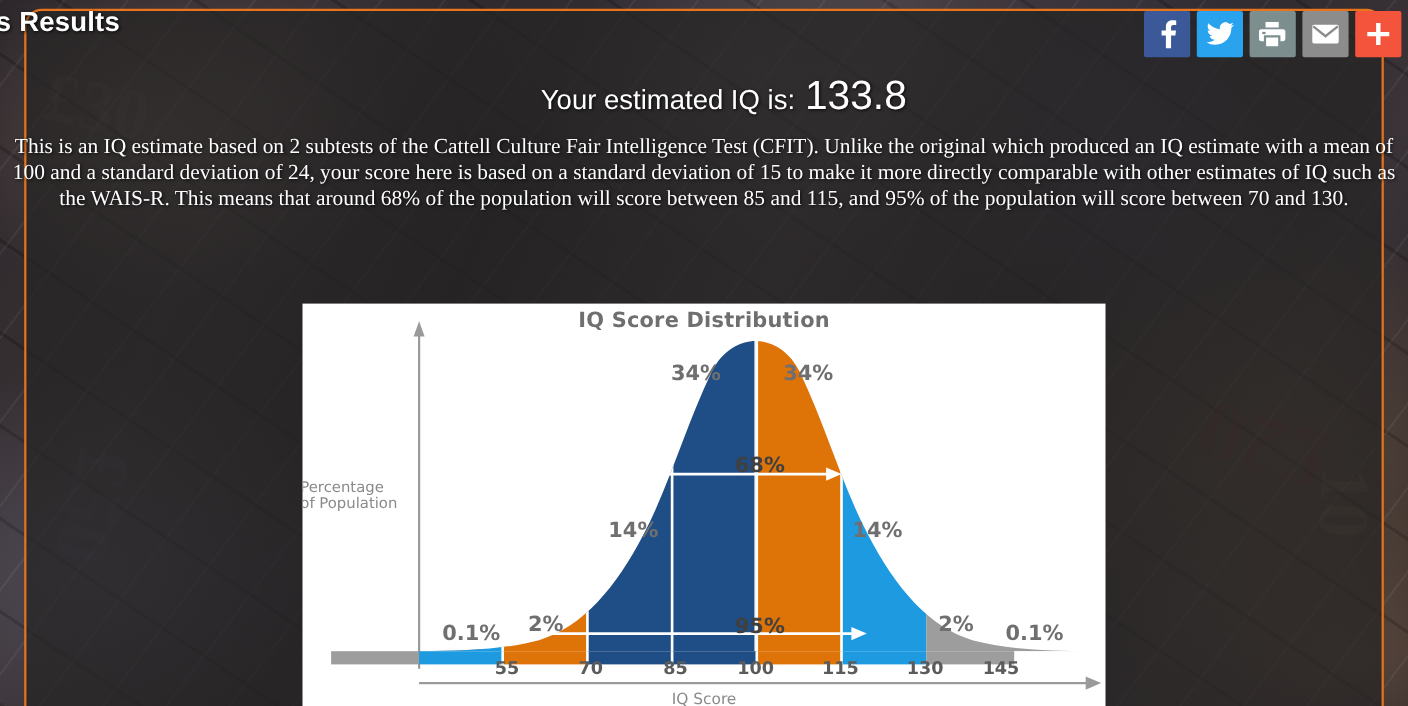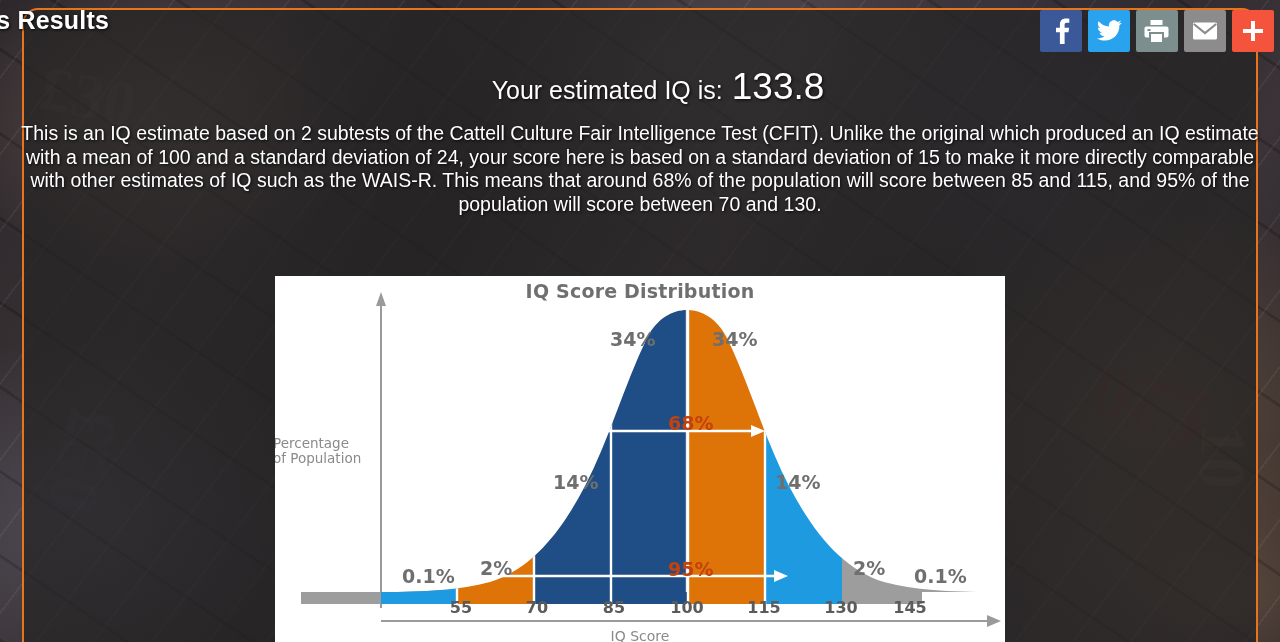--- a/index.html
+++ b/index.html
@@ -62,20 +62,21 @@
     color:#fff;text-shadow:1px 1px 3px rgba(0,0,0,.85);margin-left:36px;
   }
   #score-label{font-size:25px;vertical-align:baseline;}
   #score-value{font-size:37px;vertical-align:baseline;margin-left:9px;}
 
   
   #description{
     position:absolute;left:10px;width:1260px;top:122px;
     text-align:center;color:#fff;font-size:19.5px;line-height:23.5px;
     text-shadow:1px 1px 3px rgba(0,0,0,.85);
+    font-family:Liberation Serif, serif;
   }
   #hint{
     position:absolute;left:0;width:1280px;top:233px;text-align:center;
     color:#fff;font-size:19.5px;text-shadow:1px 1px 3px rgba(0,0,0,.85);
   }
 
   
   #chart-panel{
     position:absolute;left:275px;top:276px;width:730px;height:380px;
     background:#ffffff;overflow:hidden;
@@ -97,21 +98,21 @@
   #plot{position:absolute;left:0;top:0;width:730px;height:380px;}
   .tick-label{
     position:absolute;top:322px;width:60px;text-align:center;
     font-size:16px;font-weight:bold;color:#5b5b5b;
     font-family:"DejaVu Sans", sans-serif;
   }
   .pct-label{
     position:absolute;font-size:19px;font-weight:bold;color:#6f6f6f;
     font-family:"DejaVu Sans", sans-serif;white-space:nowrap;
   }
-  .pct-label.inside{color:#c2410c;}
+  .pct-label.inside{color:#404040;}
 </style>
 </head>
 <body>
 
 <div id="bg">
   <span class="note-ghost" style="left:1090px;top:360px;font-size:78px;transform:rotate(198deg);">£20</span>
   <span class="note-ghost" style="left:30px;top:420px;font-size:70px;transform:rotate(104deg);color:rgba(90,90,120,.28);">£50</span>
   <span class="note-ghost" style="left:40px;top:60px;font-size:64px;transform:rotate(12deg);color:rgba(130,100,90,.25);">£30</span>
   <span class="note-ghost" style="left:1190px;top:420px;font-size:64px;transform:rotate(92deg);color:rgba(160,120,80,.26);">10</span>
 </div>

